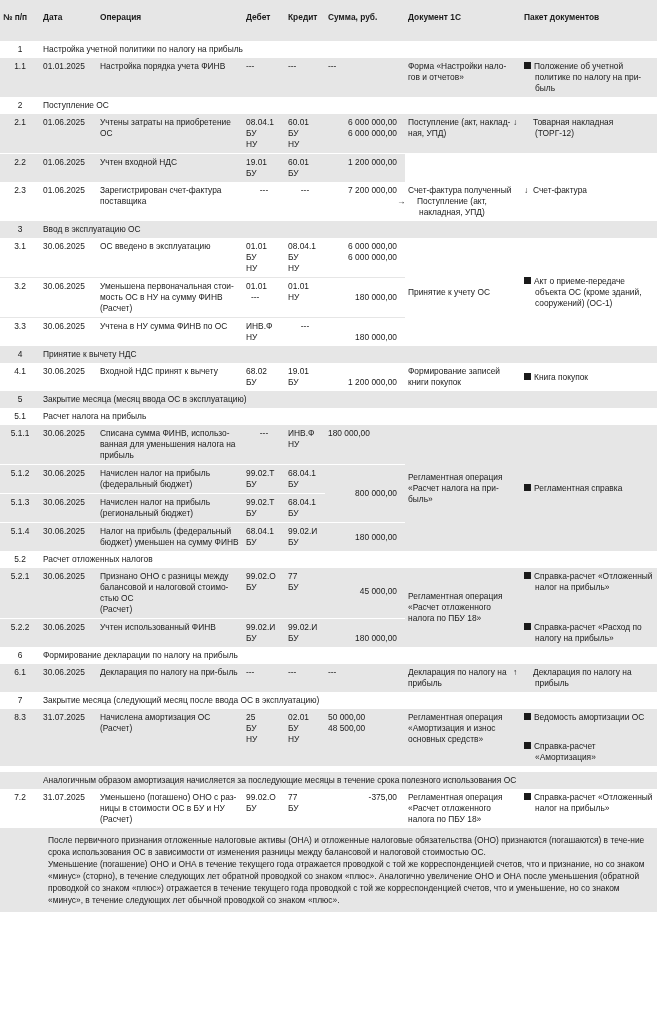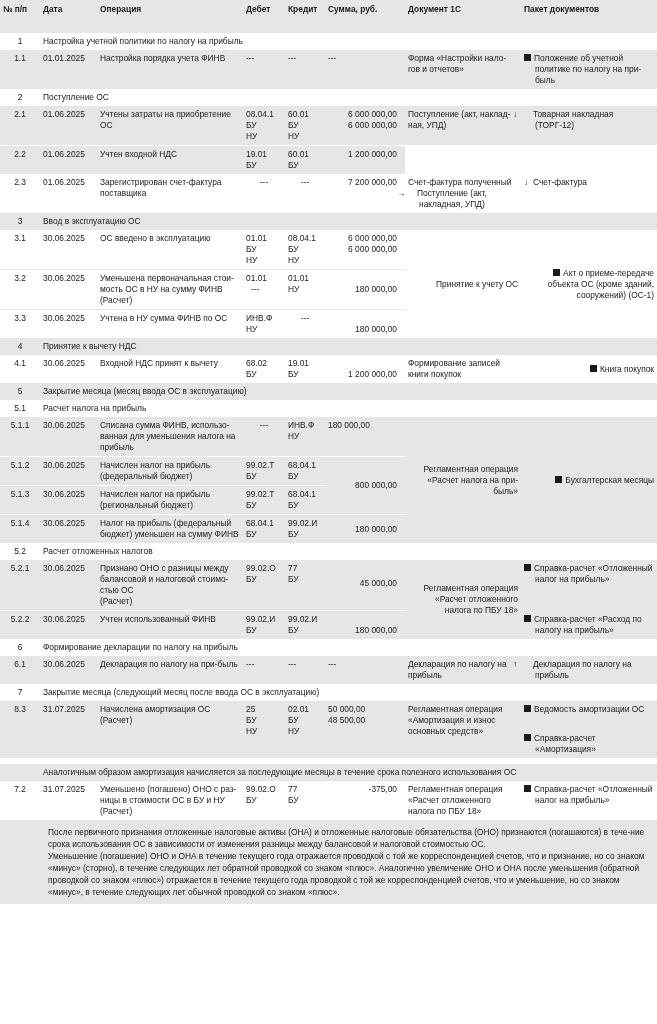--- a/index.html
+++ b/index.html
@@ -1,29 +1,29 @@
 <!DOCTYPE html>
 <html><head>
 <meta charset="utf-8">
 <style>
   html, body { margin: 0; padding: 0; background: #ffffff; }
   body { width: 657px; height: 1024px; overflow: hidden; font-family: "Liberation Sans", sans-serif; font-size: 8.4px; color: #1a1a1a; line-height: 11px; }
   table { border-collapse: collapse; width: 657px; table-layout: fixed; }
   td, th { vertical-align: top; padding: 3px 3px 3px 3px; text-align: left; }
-  th { font-weight: bold; background: #e6e6e6; height: 26px; padding-top: 4px; margin-left: 8px; }
+  th { font-weight: bold; background: #e6e6e6; height: 26px; padding-top: 12px; margin-left: 8px; }
   col.c-num { width: 40px; } col.c-date { width: 57px; } col.c-op { width: 146px; }
   col.c-deb { width: 42px; } col.c-cred { width: 40px; } col.c-sum { width: 80px; }
   col.c-doc { width: 116px; } col.c-pkg { width: 136px; }
   .num { text-align: center; }
   .sum { text-align: right; padding-right: 8px; }
   tr.section td { background: #ffffff; }
   tr.grey td { background: #e6e6e6; }
   tr.white td { background: #ffffff; }
   tr.sep td { border-top: 1.5px solid #ffffff; }
-  .mid { vertical-align: middle; text-align: right; }
+  .mid { vertical-align: middle; }
   .bottom { vertical-align: bottom; }
   .ind { padding-left: 11px; text-indent: -11px; display: block; }
   .sq { display: inline-block; width: 7px; height: 7px; background: #1a1a1a; margin-right: 3px; vertical-align: 0; }
   .arr { display: inline-block; width: 9px; }
   .note { padding: 6px 10px 6px 48px; background: #e6e6e6; line-height: 12px; }
   .legend { padding: 8px 4px 0 4px; line-height: 14px; }
   .lg-sq { display: inline-block; width: 7px; height: 7px; background: #1a1a1a; vertical-align: 0; }
 </style>
 </head>
 <body>
@@ -213,21 +213,21 @@
       <td class="num">5.1.1</td>
       <td>30.06.2025</td>
       <td>Списана сумма ФИНВ, использо-ванная для уменьшения налога на прибыль</td>
       <td class="num">---</td>
       <td>
           <div>ИНВ.Ф</div>
           <div>НУ</div>
         </td>
       <td class="sum" style="text-align:left">180 000,00</td>
       <td rowspan="4" class="mid">Регламентная операция «Расчет налога на при-быль»</td>
-      <td rowspan="4" class="mid"><span class="sq"></span><span>Бухгалтерская месяцы</span></td>
+      <td rowspan="4" class="mid"><span class="sq"></span><span>Регламентная справка</span></td>
     </tr>
     <tr class="grey sep">
       <td class="num">5.1.2</td>
       <td>30.06.2025</td>
       <td>Начислен налог на прибыль (федеральный бюджет)</td>
       <td>
           <div>99.02.Т</div>
           <div>БУ</div>
         </td>
       <td>

